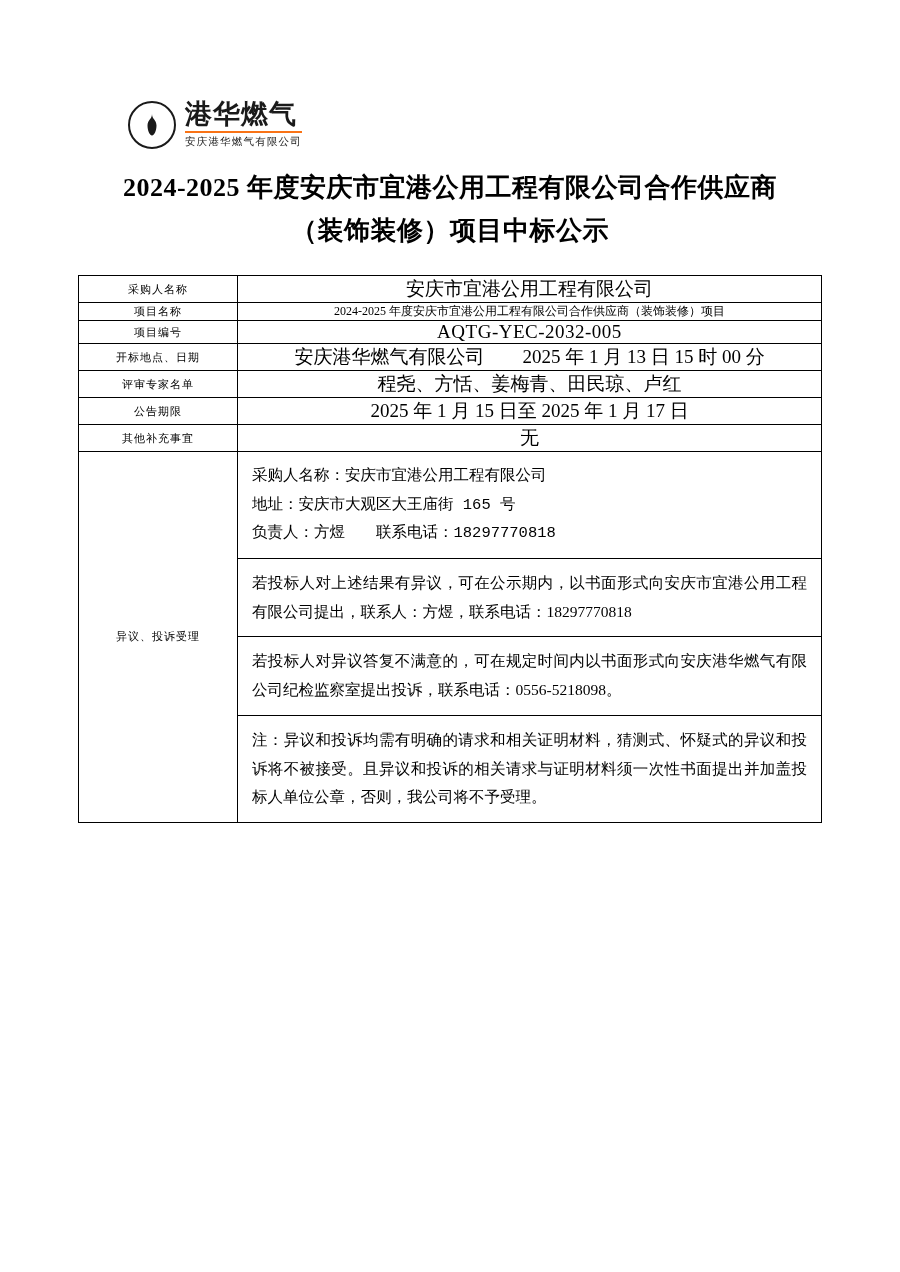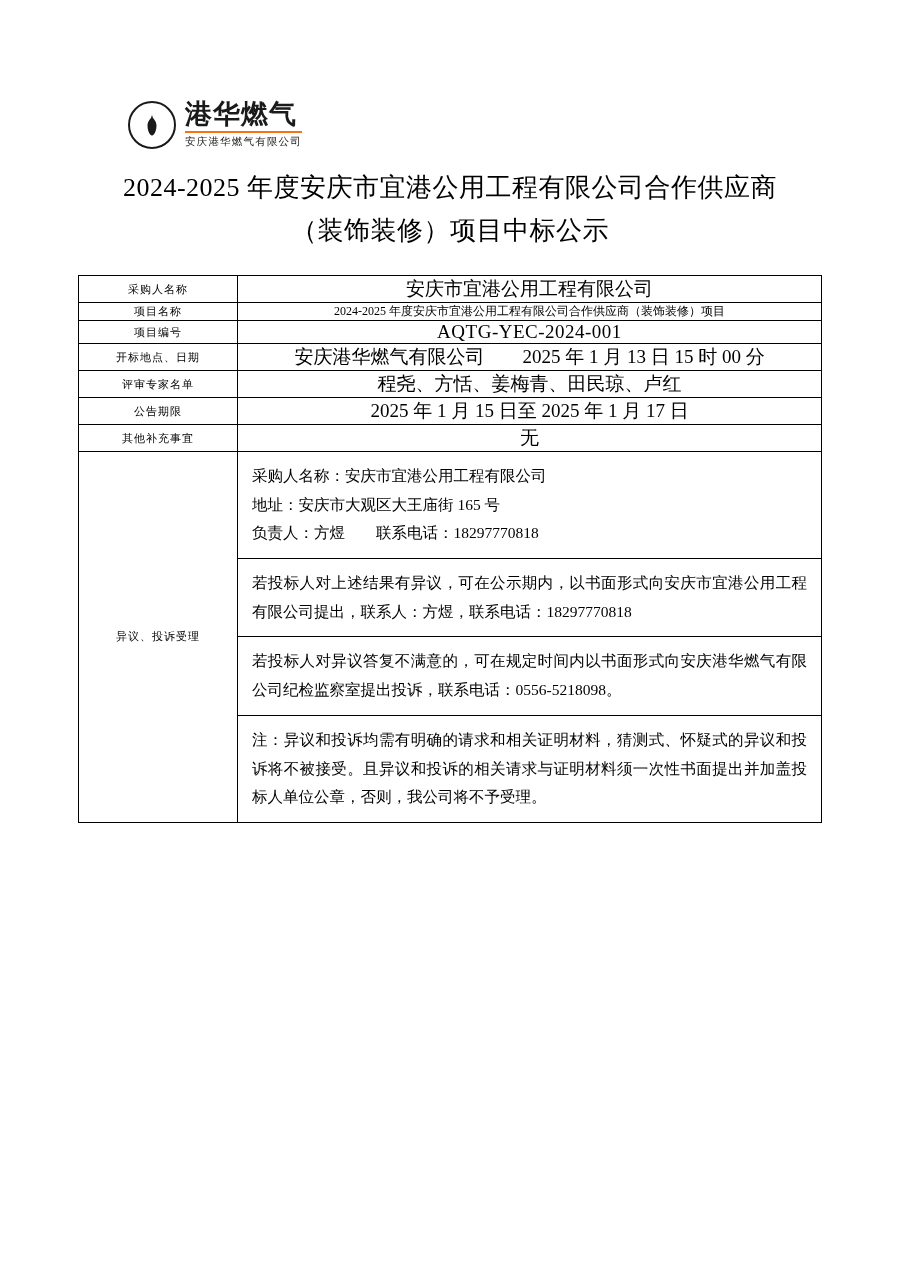--- a/index.html
+++ b/index.html
@@ -65,21 +65,21 @@
     letter-spacing: 1.2px;
     color: #1a1a1a;
     margin-top: 3px;
     border-top: 2px solid #f97316;
     padding-top: 2px;
   }
   
   .doc-title {
     text-align: center;
     font-size: 26px;
-    font-weight: normal;
+    font-weight: bold;
     line-height: 1.65;
     letter-spacing: 0.5px;
     margin: 10px 0 22px 0;
   }
   .doc-title .line { display: block; }
   
   table.info {
     width: 100%;
     border-collapse: collapse;
     table-layout: fixed;
@@ -160,21 +160,21 @@
       <tr>
         <td class="label">采购人名称</td>
         <td class="value">安庆市宜港公用工程有限公司</td>
       </tr>
       <tr>
         <td class="label">项目名称</td>
         <td class="value small">2024-2025 年度安庆市宜港公用工程有限公司合作供应商（装饰装修）项目</td>
       </tr>
       <tr>
         <td class="label">项目编号</td>
-        <td class="value latin">AQTG-YEC-2024-001</td>
+        <td class="value latin">AQTG-YEC-2032-005</td>
       </tr>
       <tr>
         <td class="label">开标地点、日期</td>
         <td class="value">安庆港华燃气有限公司　　2025 年 1 月 13 日 15 时 00 分</td>
       </tr>
       <tr>
         <td class="label">评审专家名单</td>
         <td class="value">程尧、方恬、姜梅青、田民琼、卢红</td>
       </tr>
       <tr>
@@ -182,21 +182,21 @@
         <td class="value">2025 年 1 月 15 日至 2025 年 1 月 17 日</td>
       </tr>
       <tr>
         <td class="label">其他补充事宜</td>
         <td class="value">无</td>
       </tr>
       <tr>
         <td class="label block-label">异议、投诉受理</td>
         <td class="block-cell">
           <div class="sub-block">
-            <p style="white-space: pre-line;">采购人名称：安庆市宜港公用工程有限公司
+            <p style="white-space: pre-line; font-family: Liberation Mono, monospace;">采购人名称：安庆市宜港公用工程有限公司
 地址：安庆市大观区大王庙街 165 号
 负责人：方煜　　联系电话：18297770818</p>
           </div>
           <div class="sub-block">
             <p>若投标人对上述结果有异议，可在公示期内，以书面形式向安庆市宜港公用工程有限公司提出，联系人：方煜，联系电话：18297770818</p>
           </div>
           <div class="sub-block">
             <p>若投标人对异议答复不满意的，可在规定时间内以书面形式向安庆港华燃气有限公司纪检监察室提出投诉，联系电话：0556-5218098。</p>
           </div>
           <div class="sub-block">

